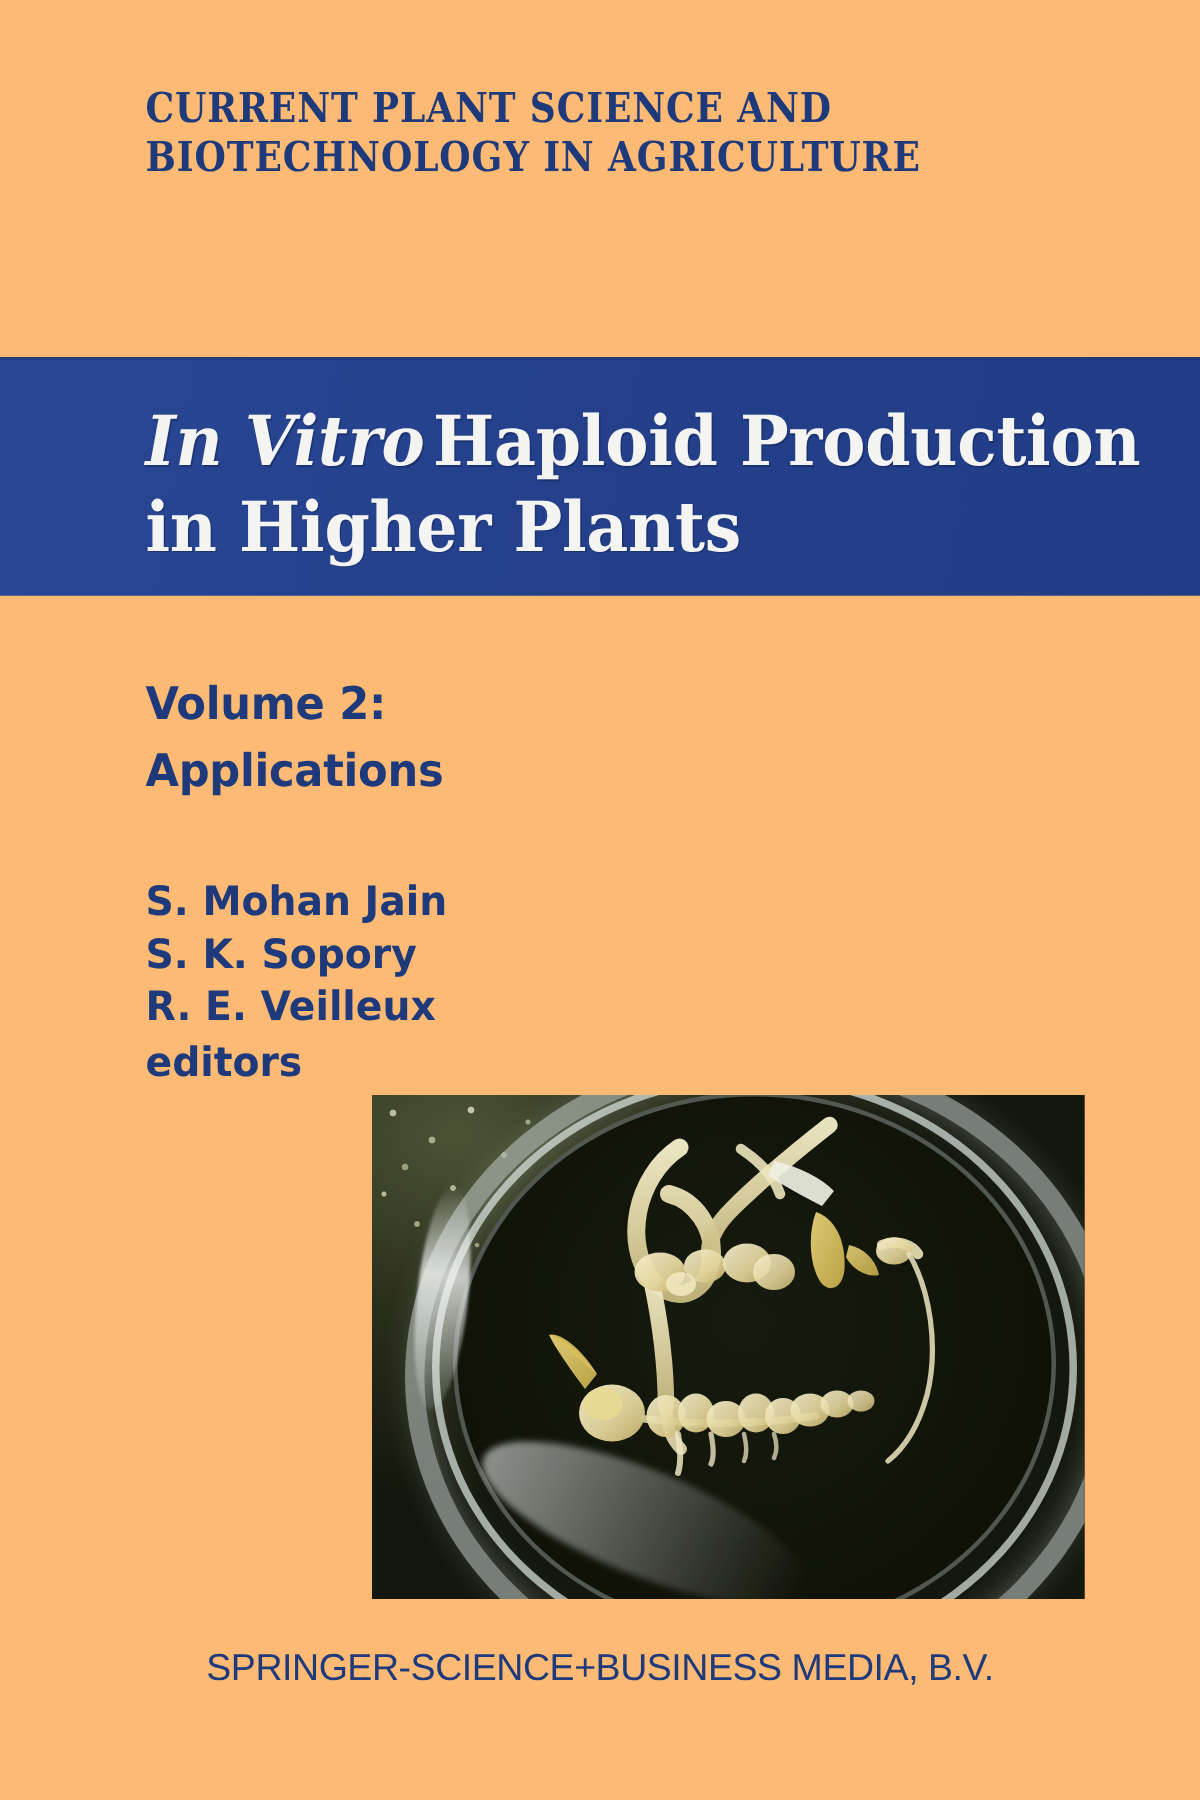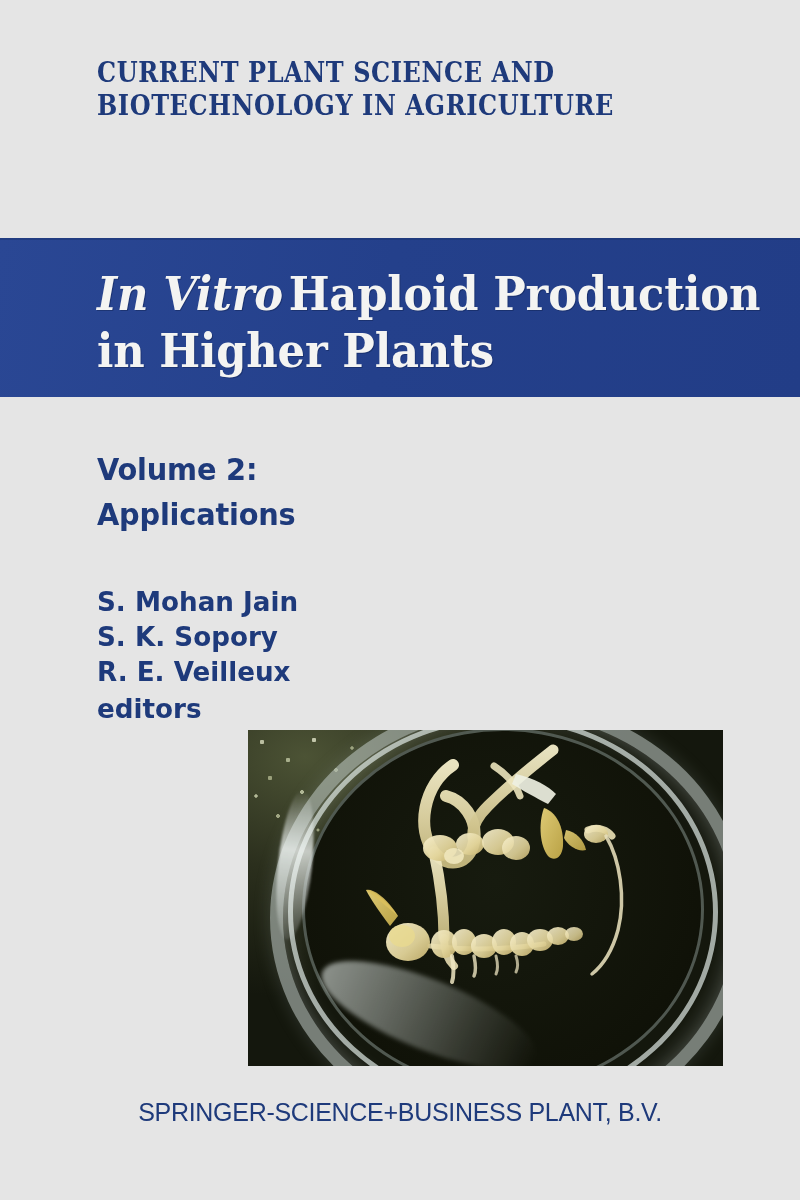--- a/index.html
+++ b/index.html
@@ -7,21 +7,21 @@
     padding: 0;
     background: #ffffff;
   }
   body {
     font-family: "Liberation Sans", sans-serif;
   }
   .cover {
     position: relative;
     width: 800px;
     height: 1200px;
-    background: #e5e5e5;
+    background: #fdba74;
     overflow: hidden;
   }
 
   
   .series-header {
     position: absolute;
     left: 97px;
     top: 56px;
     width: 660px;
     color: #1e3a7b;
@@ -308,15 +308,15 @@
       <ellipse cx="310" cy="206" rx="11" ry="9" fill="url(#calG)" opacity="0.9"></ellipse>
       <ellipse cx="326" cy="204" rx="9" ry="7" fill="url(#calG)" opacity="0.85"></ellipse>
 
       <path d="M204 226 C 206 238, 206 246, 204 252" stroke="#eee6c2" stroke-width="4" fill="none" stroke-linecap="round" opacity="0.85"></path>
       <path d="M226 226 C 228 236, 228 242, 226 246" stroke="#eee6c2" stroke-width="3.5" fill="none" stroke-linecap="round" opacity="0.8"></path>
       <path d="M248 226 C 250 234, 250 240, 248 244" stroke="#eee6c2" stroke-width="3" fill="none" stroke-linecap="round" opacity="0.75"></path>
       <path d="M268 226 C 270 232, 270 238, 268 242" stroke="#eee6c2" stroke-width="3" fill="none" stroke-linecap="round" opacity="0.72"></path>
     </svg>
   </div>
 
-  <div class="publisher">SPRINGER-SCIENCE+BUSINESS PLANT, B.V.</div>
+  <div class="publisher">SPRINGER-SCIENCE+BUSINESS MEDIA, B.V.</div>
 
 </div>
 
 </body></html>

